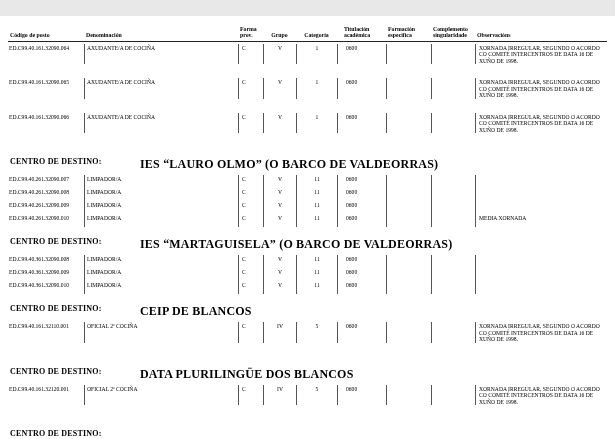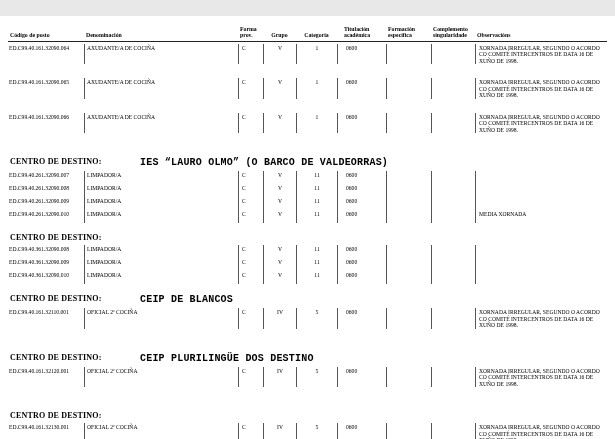--- a/index.html
+++ b/index.html
@@ -32,21 +32,21 @@
   .row .cell:first-child{border-left:none;padding-left:1px;}
   .c-forma{padding-left:3px;}
   .c-grupo,.c-categoria{text-align:center;}
   .c-titulacion{padding-left:8px;}
   .c-observacions{padding-left:3px;}
   
   .section{margin-top:10px;}
   .section.continuation{margin-top:2px;}
   .centro-row{display:flex;margin:0 0 3px 2px;}
   .centro-label{font-weight:bold;font-size:8px;width:130px;letter-spacing:0.2px;}
-  .centro-name{font-weight:bold;font-size:10px;letter-spacing:0.2px;font-family:Liberation Mono, monospace;}
+  .centro-name{font-weight:bold;font-size:12px;letter-spacing:0.2px;}
 </style>
 </head>
 <body>
 
 <div class="page">
   <div class="grid table-header" id="table-header">
       <div class="hcell">Código de posto</div>
       <div class="hcell">Denominación</div>
       <div class="hcell">Forma
 prov.</div>
@@ -154,20 +154,21 @@
     <div class="cell c-formacion"></div>
     <div class="cell c-complemento"></div>
     <div class="cell c-observacions">MEDIA XORNADA</div>
   </div>
 </div>
   </section>
 
   <section class="section">
     <div class="centro-row">
       <span class="centro-label">CENTRO DE DESTINO:</span>
+      <span class="centro-name">IES “MARTAGUISELA” (O BARCO DE VALDEORRAS)</span>
     </div>
     <div class="rows">
   <div class="grid row">
     <div class="cell c-codigo">ED.C99.40.361.32090.008</div>
     <div class="cell c-denominacion">LIMPADOR/A</div>
     <div class="cell c-forma">C</div>
     <div class="cell c-grupo">V</div>
     <div class="cell c-categoria">11</div>
     <div class="cell c-titulacion">0600</div>
     <div class="cell c-formacion"></div>
@@ -217,21 +218,21 @@
     <div class="cell c-formacion"></div>
     <div class="cell c-complemento"></div>
     <div class="cell c-observacions">XORNADA IRREGULAR, SEGUNDO O ACORDO CO COMITÉ INTERCENTROS DE DATA 16 DE XUÑO DE 1998.</div>
   </div>
 </div>
   </section>
 
   <section class="section">
     <div class="centro-row">
       <span class="centro-label">CENTRO DE DESTINO:</span>
-      <span class="centro-name">CEIP PLURILINGÜE DOS DESTINO</span>
+      <span class="centro-name">DATA PLURILINGÜE DOS BLANCOS</span>
     </div>
     <div class="rows">
   <div class="grid row tall">
     <div class="cell c-codigo">ED.C99.40.161.32120.001</div>
     <div class="cell c-denominacion">OFICIAL 2ª COCIÑA</div>
     <div class="cell c-forma">C</div>
     <div class="cell c-grupo">IV</div>
     <div class="cell c-categoria">5</div>
     <div class="cell c-titulacion">0600</div>
     <div class="cell c-formacion"></div>

